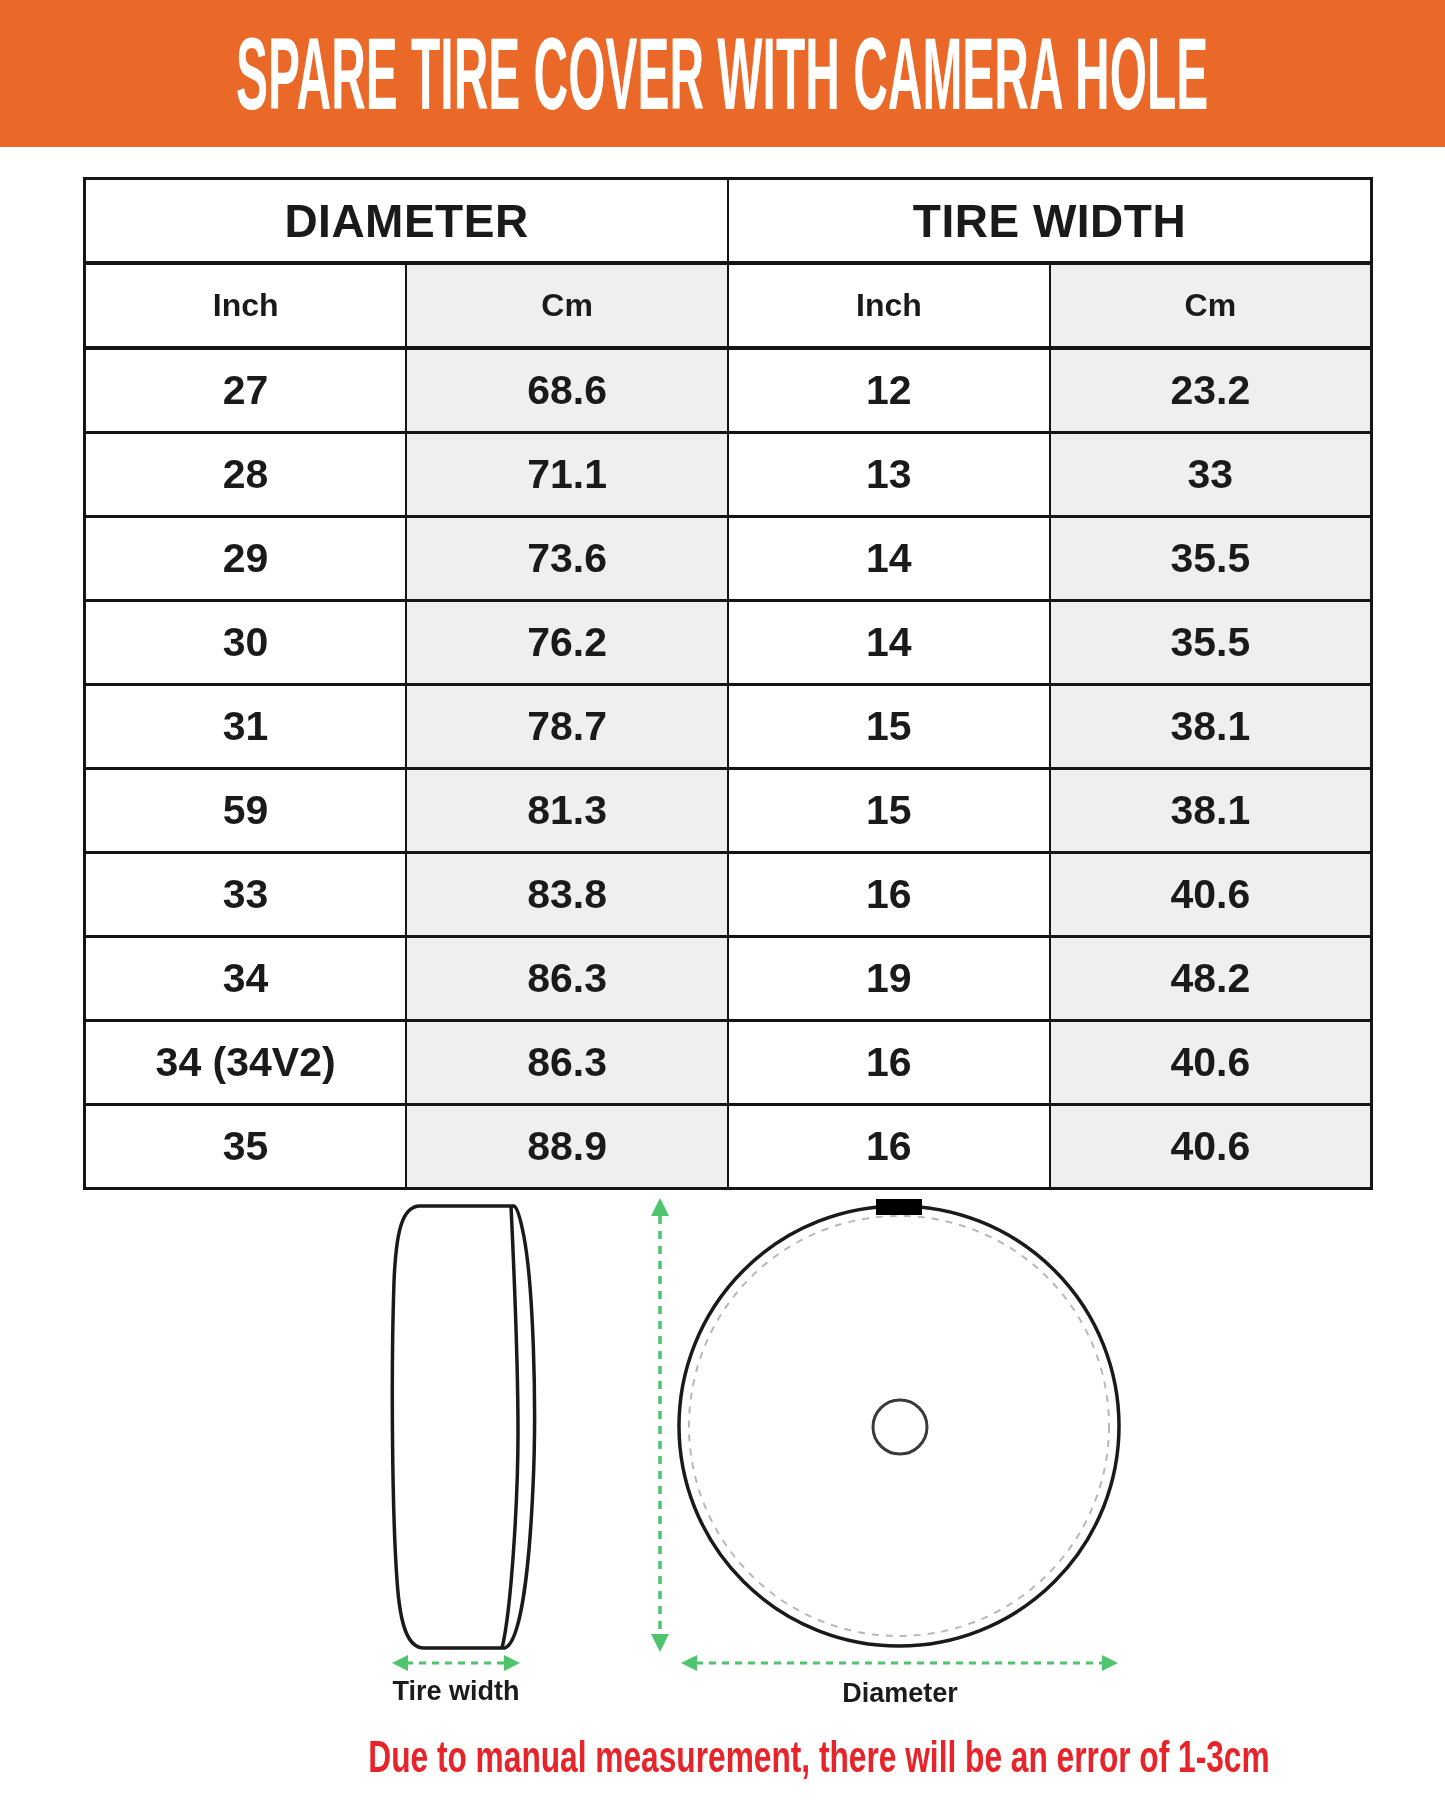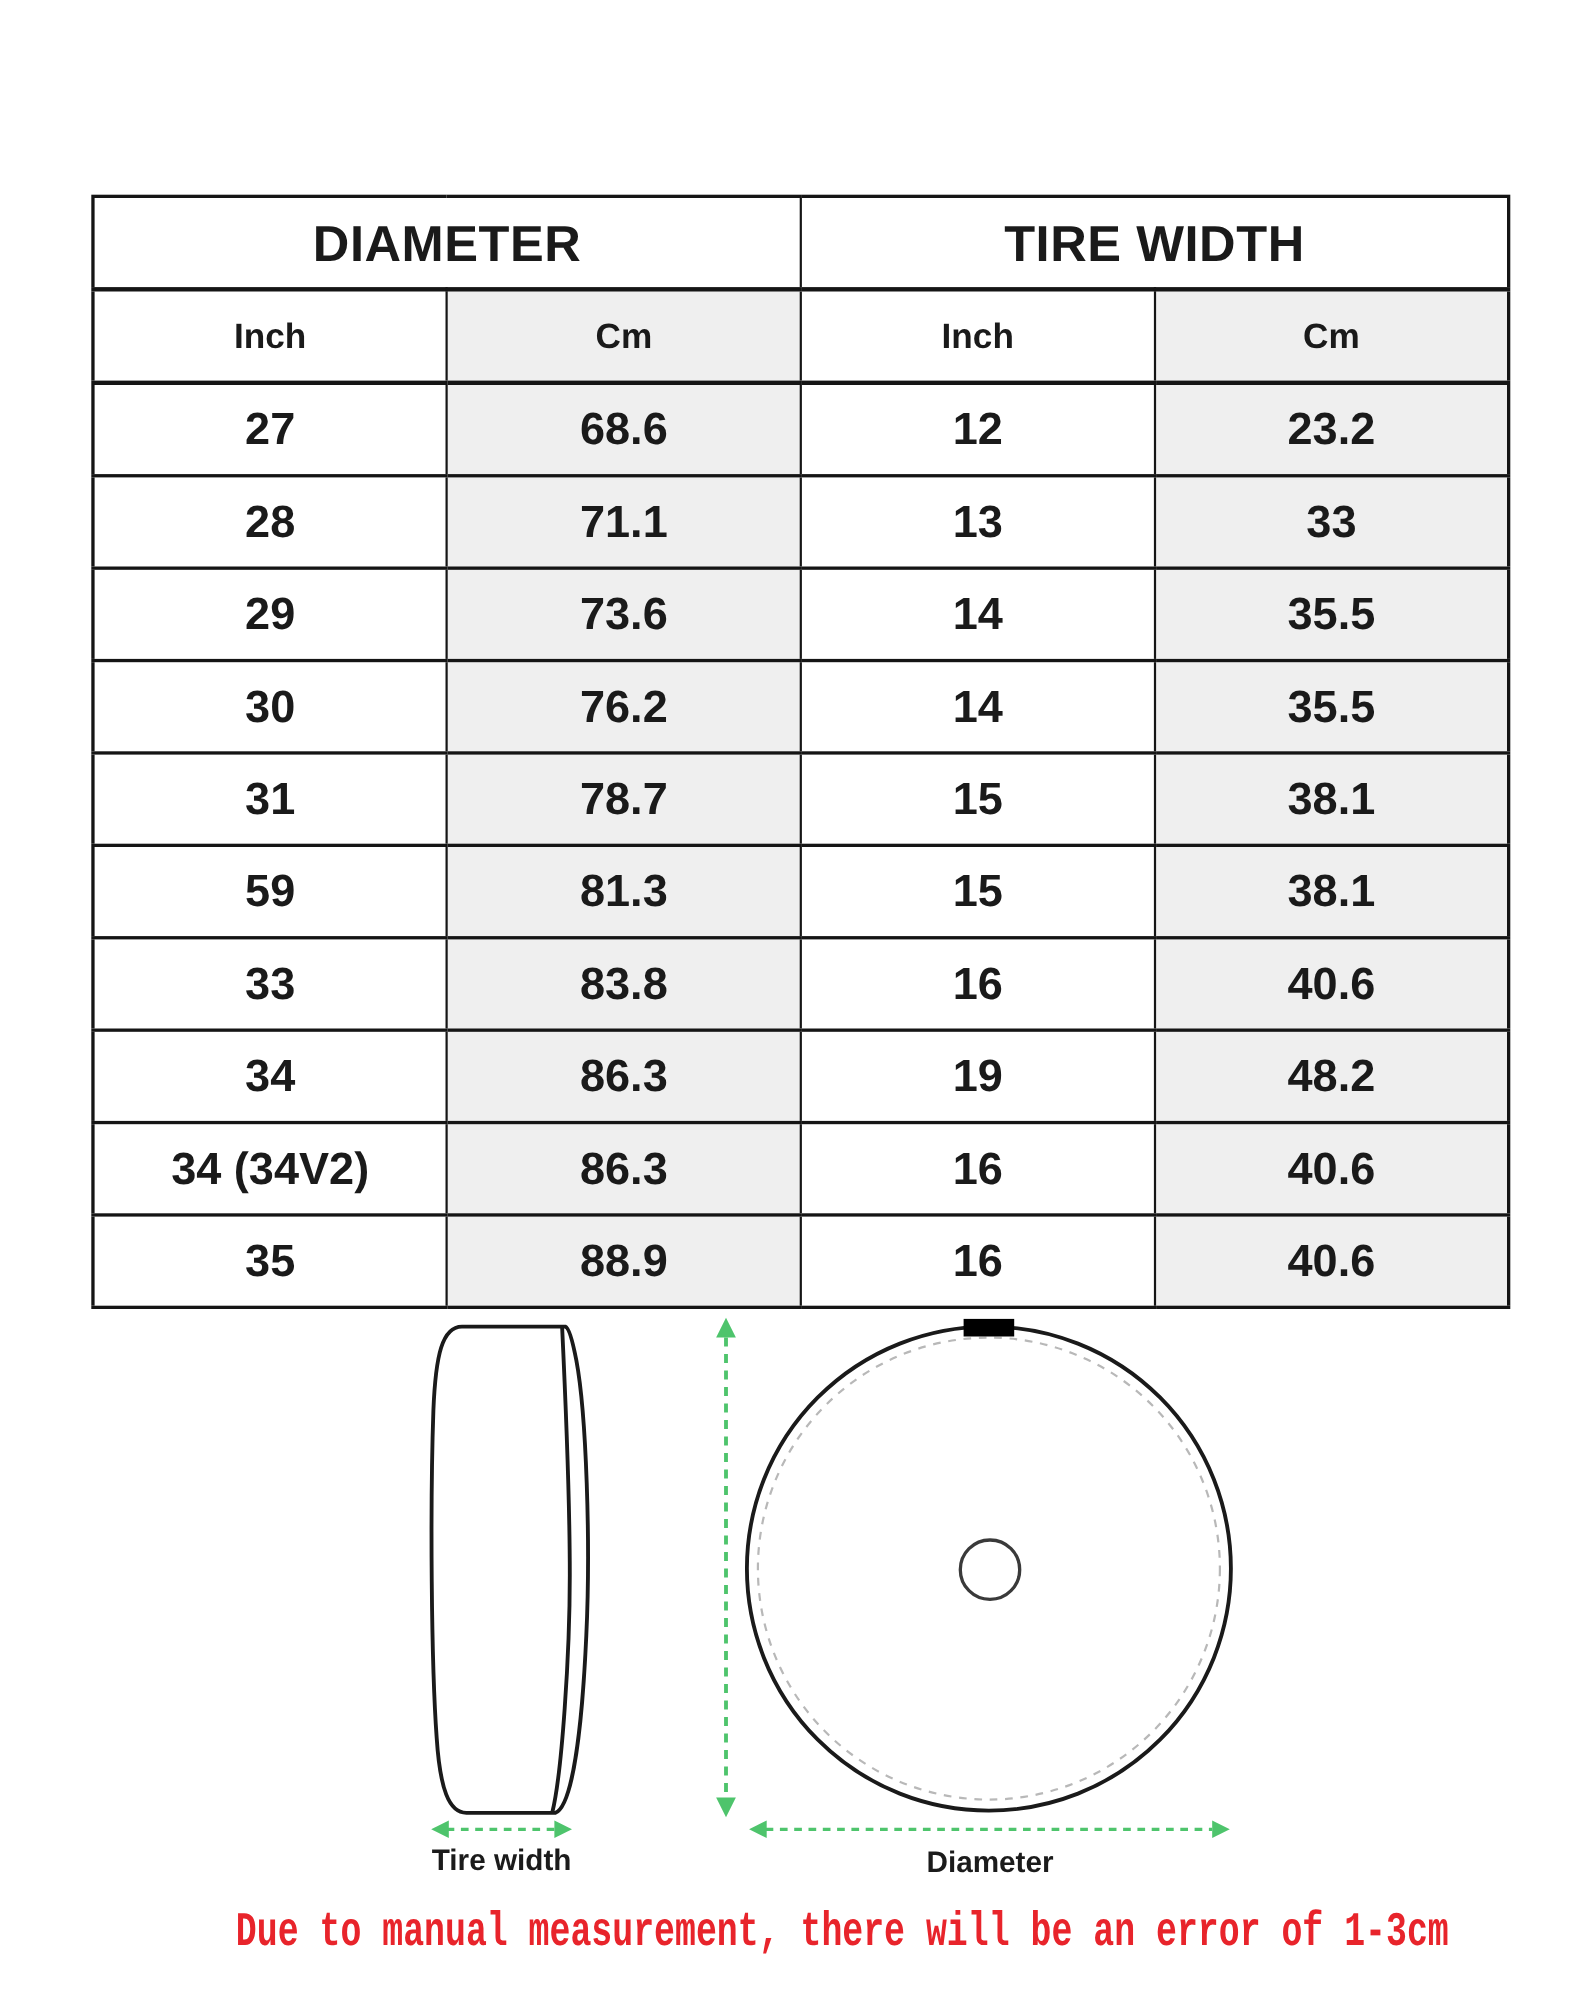--- a/index.html
+++ b/index.html
@@ -25,29 +25,32 @@
   .c-cm{background:#EFEFEF;}
   .c-in{background:#ffffff;}
 
   
   .diagram-svg{position:absolute;left:330px;top:1180px;width:860px;height:500px;}
   .diag-label{position:absolute;width:240px;text-align:center;font-size:27px;font-weight:700;color:#1b1b1b;}
   .label-tire-width{left:336px;top:1676px;}
   .label-diameter{left:780px;top:1678px;}
 
   
-  .note{position:absolute;left:0;top:1732px;width:1445px;text-align:right;font-family:Liberation Mono, monospace;}
+  .note{position:absolute;left:0;top:1732px;width:1445px;text-align:right;}
   .note-inner{display:inline-block;font-size:44px;font-weight:700;white-space:nowrap;
               transform:scaleX(0.72);transform-origin:center;color:#E8242B;}
 </style>
 </head>
 <body>
 
 <div class="page">
 
+  <div class="banner" style="background-color: rgb(234, 105, 41);">
+    <div class="banner-title">SPARE TIRE COVER WITH CAMERA HOLE</div>
+  </div>
 
   <div class="table-wrap">
     <table class="size">
       <colgroup>
         <col style="width:25%">
           <col style="width:25%">
           <col style="width:25%">
           <col style="width:25%">
       </colgroup>
       <thead>

